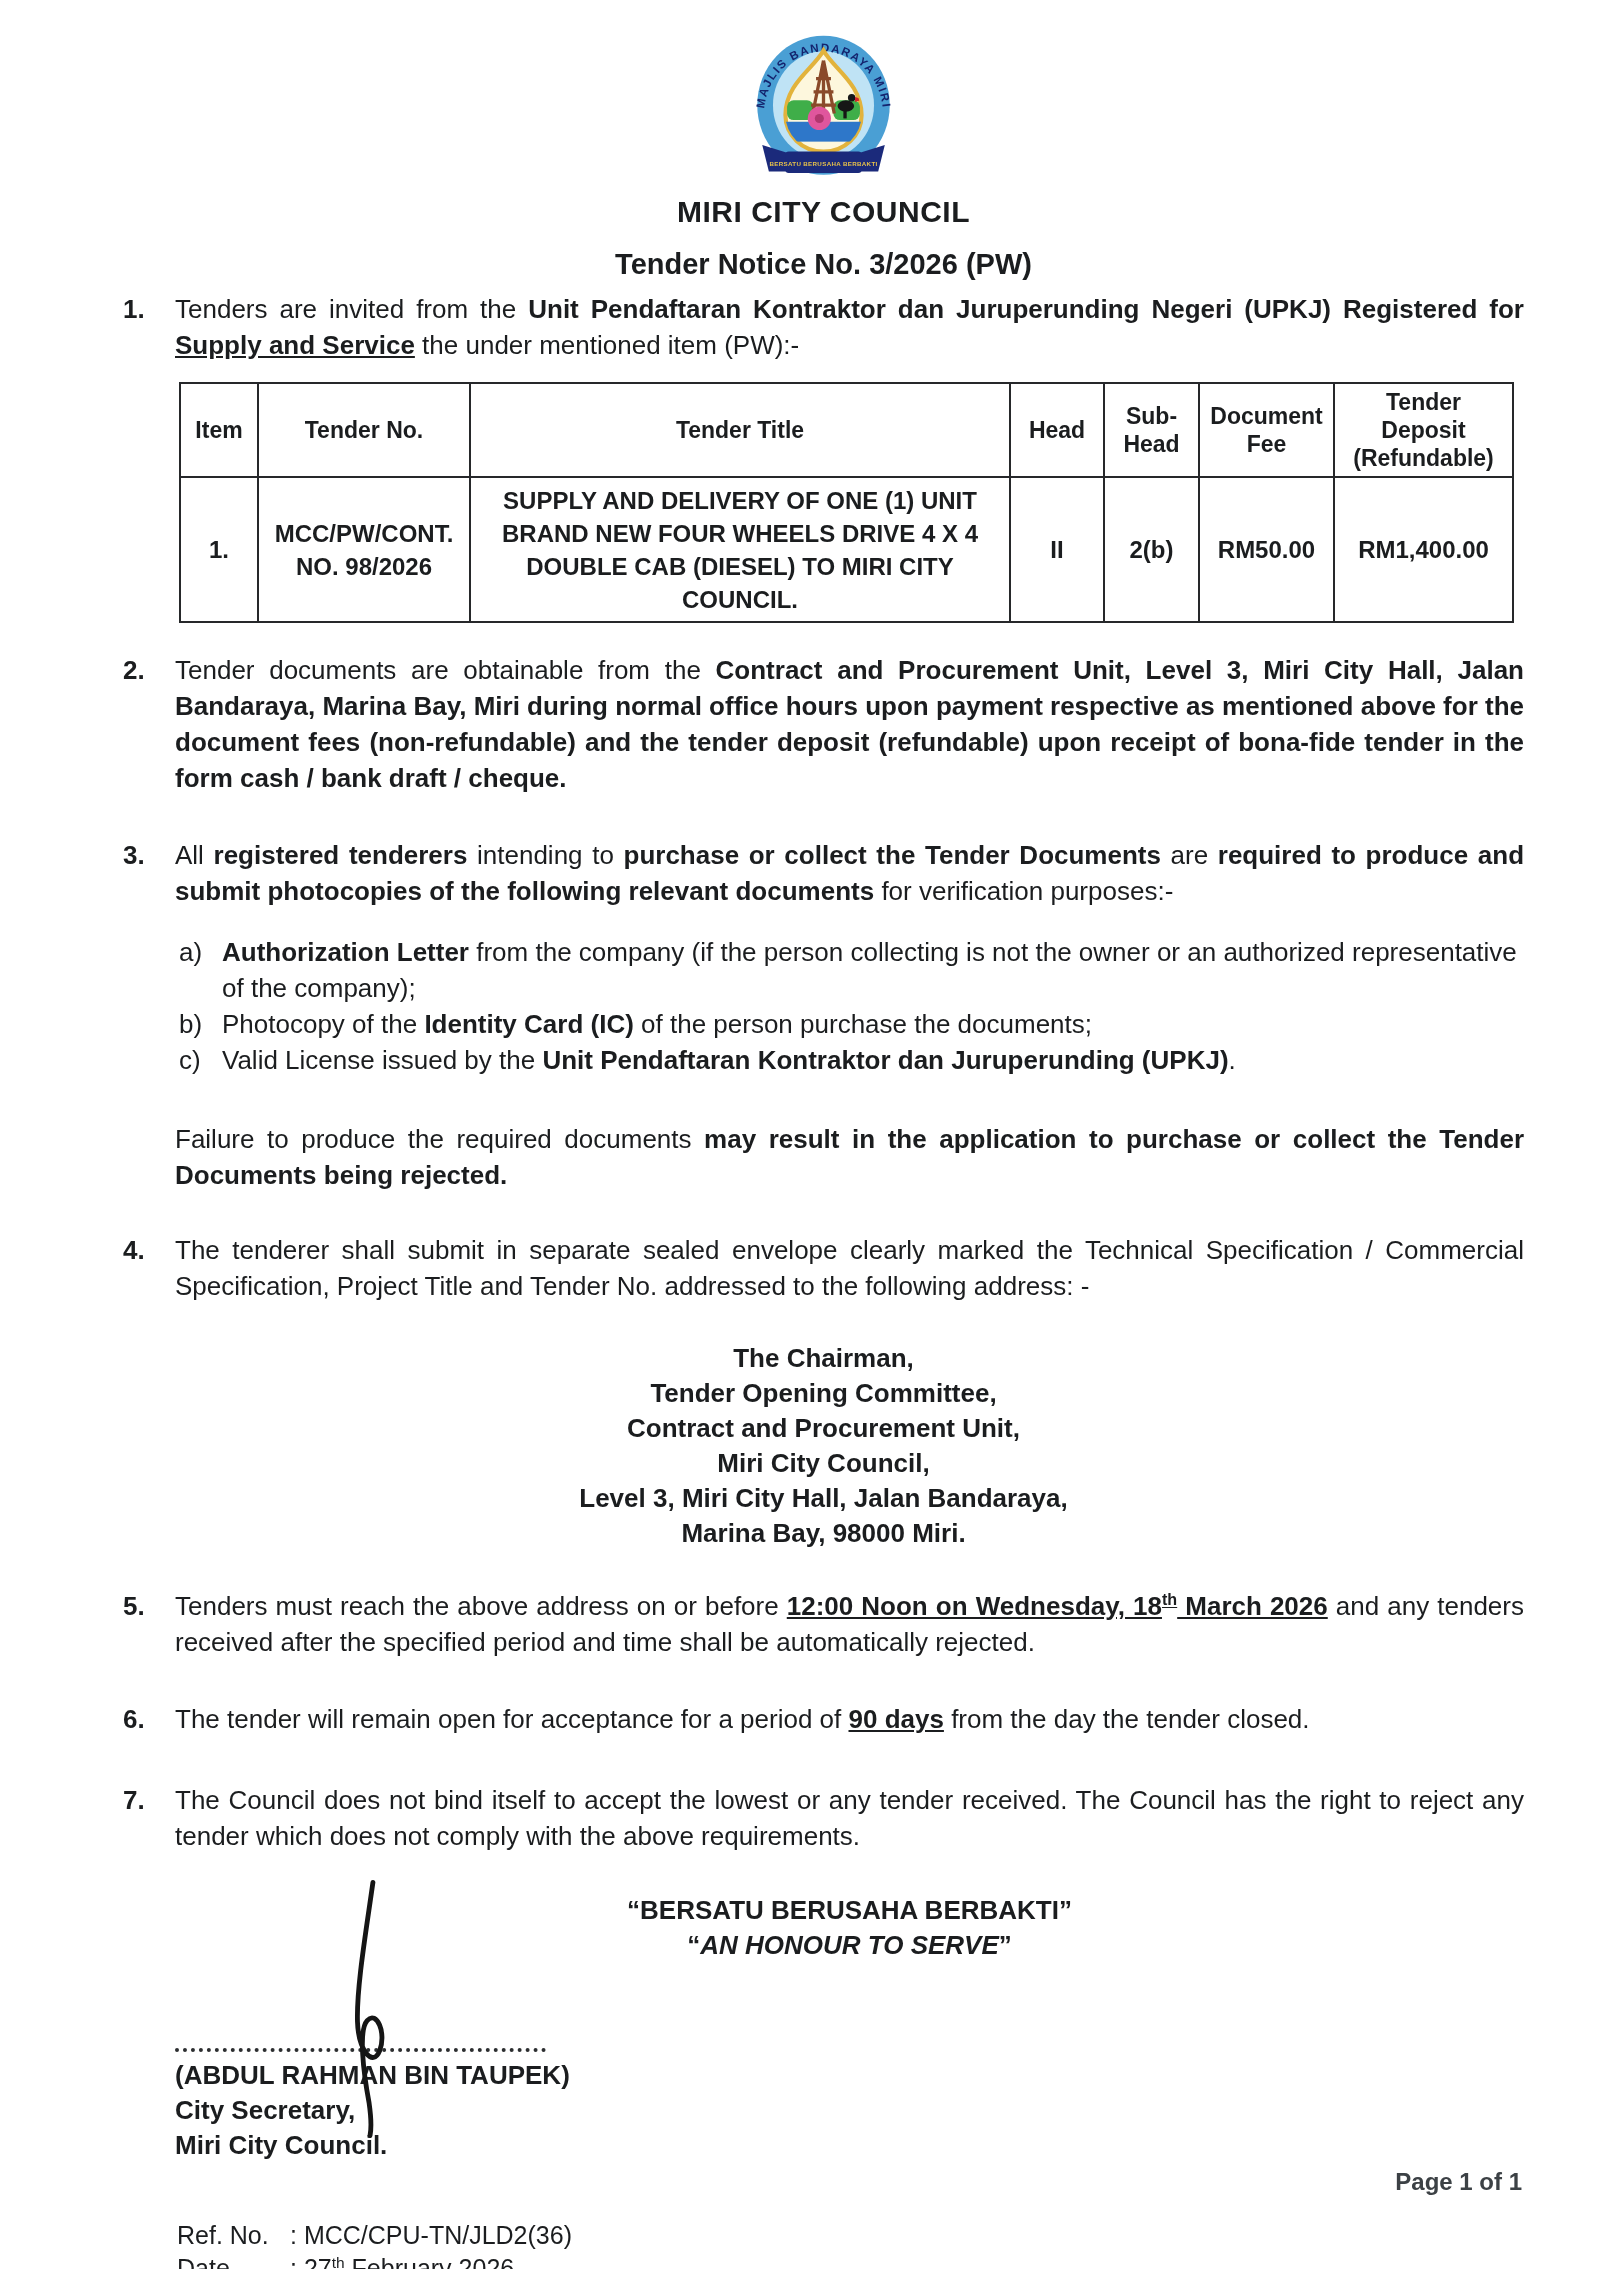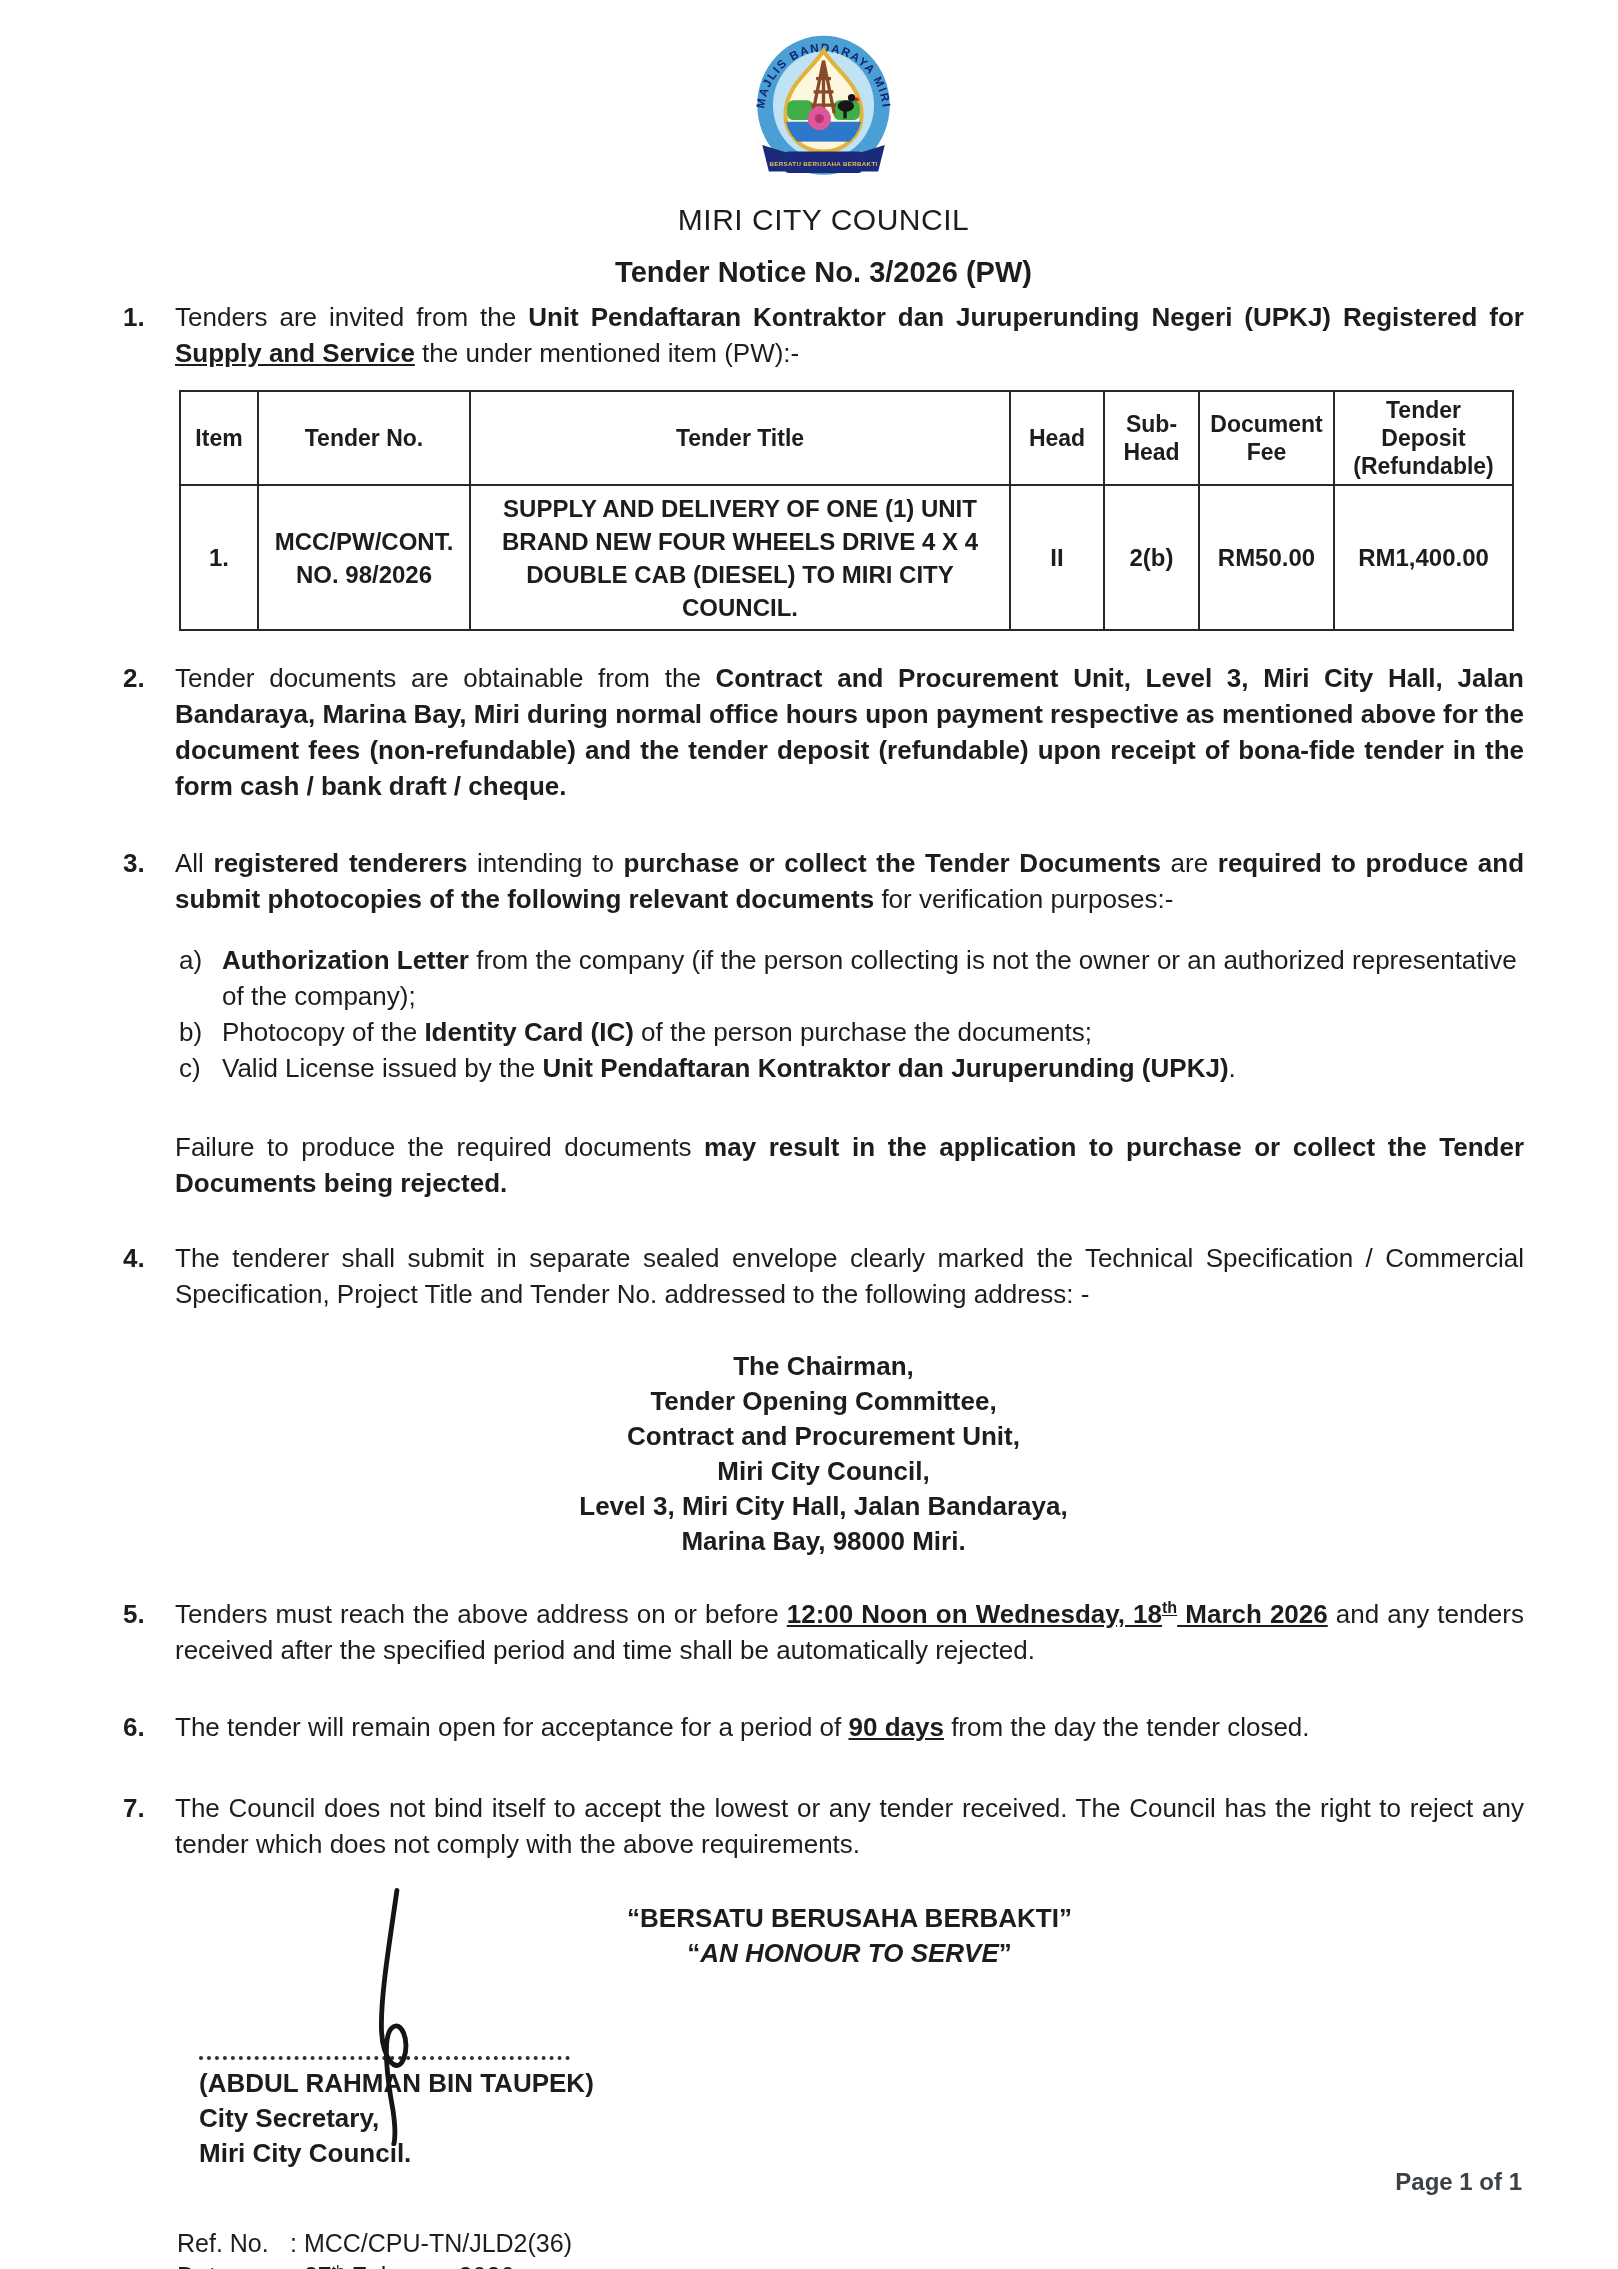--- a/index.html
+++ b/index.html
@@ -9,21 +9,21 @@
     position:relative;
     font-family:"Liberation Sans","DejaVu Sans",sans-serif;
     color:#1b1d1f;
     overflow:hidden;
   }
   .page { padding:29px 95px 0 123px; }
 
   
   .hdr { text-align:center; }
   .crest { width:167px; height:159px; display:inline-block; }
-  .org-name { font-size:30px; font-weight:400; letter-spacing:0.5px; margin-top:11px; }
+  .org-name { font-size:30px; font-weight:700; letter-spacing:0.5px; margin-top:3px; }
   .notice-no { font-size:29px; font-weight:700; margin-top:19px; }
 
   
   .para { display:flex; font-size:26px; line-height:36px; }
   .pnum { flex:none; width:52px; font-weight:700; }
   .ptext { flex:1; text-align:justify; }
   .b { font-weight:700; }
   .u { text-decoration:underline; }
   .i { font-style:italic; }
   sup { font-size:0.62em; vertical-align:super; line-height:0; }
@@ -44,21 +44,21 @@
   table.tender td { font-size:24px; font-weight:700; text-align:center; height:113px; padding:5.8px 9.7px; line-height:33px; }
   td.title-cell { text-align:justify; padding:5.8px 13.6px; }
 
   
   .addr { text-align:center; font-weight:700; font-size:26px; line-height:35px; }
 
   
   .motto { margin-left:52px; font-size:26px; line-height:35px; font-weight:700;text-align:center; }
 
   
-  .sig { position:relative; margin-left:76px; padding-top:85px; }
+  .sig { position:relative; margin-left:52px; padding-top:85px; }
   .sig-svg { position:absolute; left:138px; top:-85px; }
   .dotline { width:371px; border-bottom:4.9px dotted #2c2e30; height:3.9px; margin-bottom:5.8px; }
   .sig-name, .sig-title, .sig-org { font-size:26px; font-weight:700; line-height:35px; }
 
   
   .refblk { margin:56px 0 0 54px; font-size:25px; line-height:33px; }
   .refrow { display:flex;gap:12px; }
   .reflbl { flex:none; width:101px; }
   .refval { }
 

